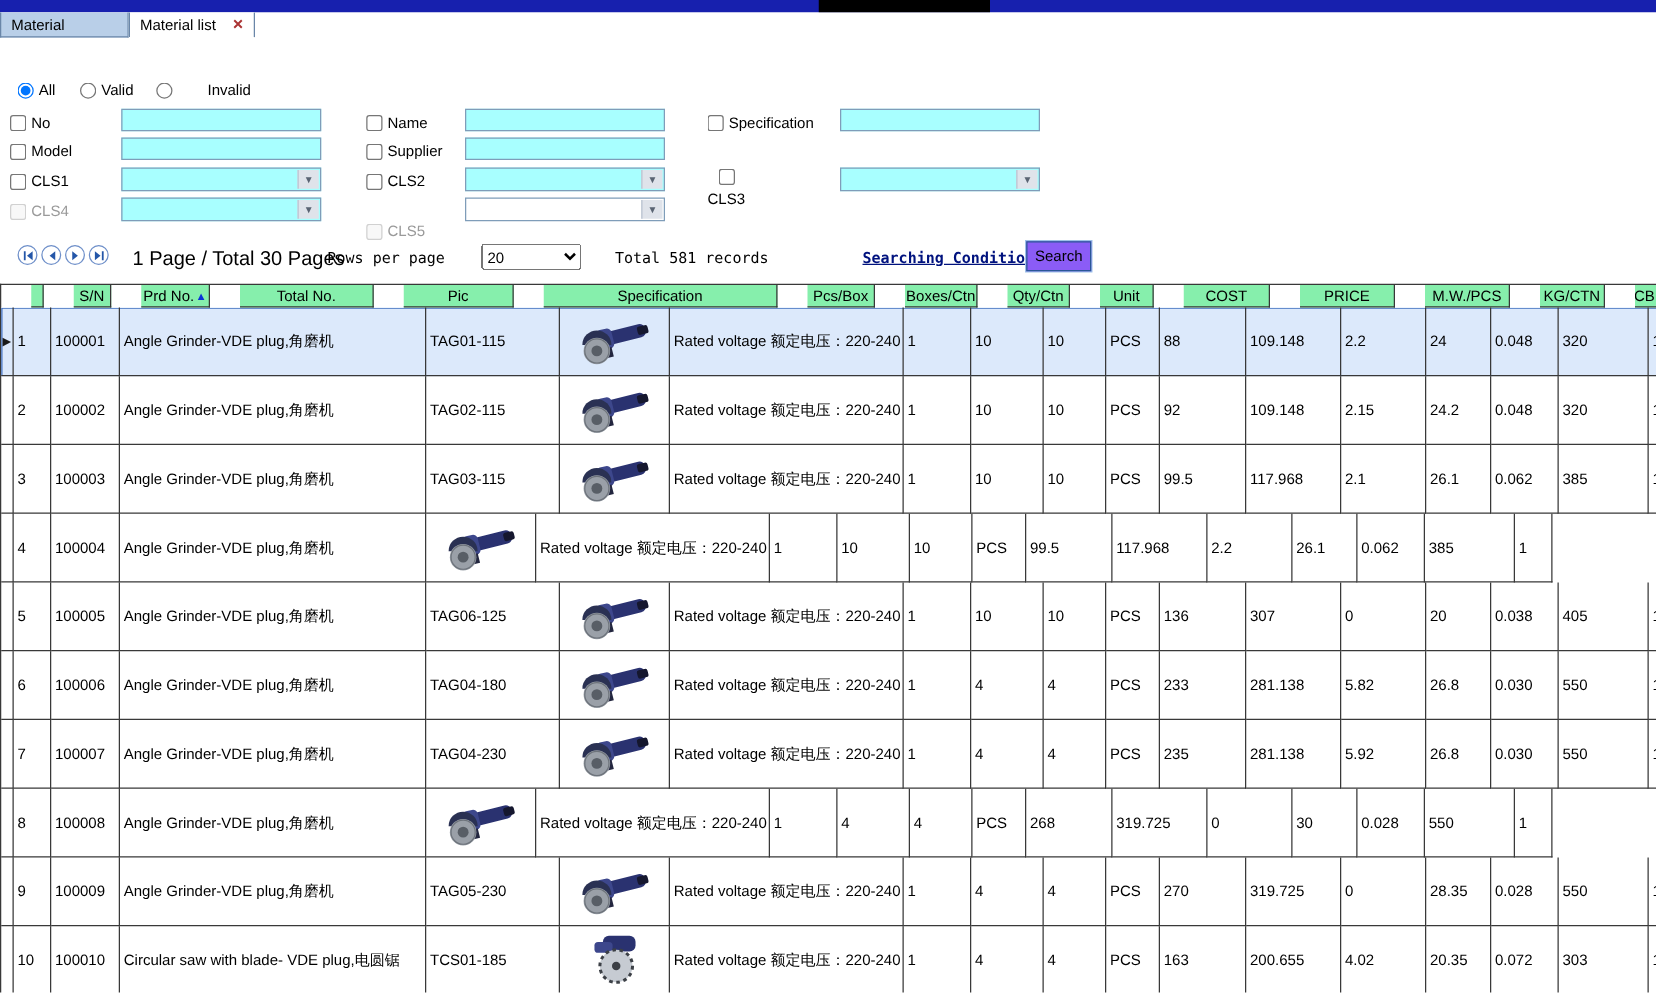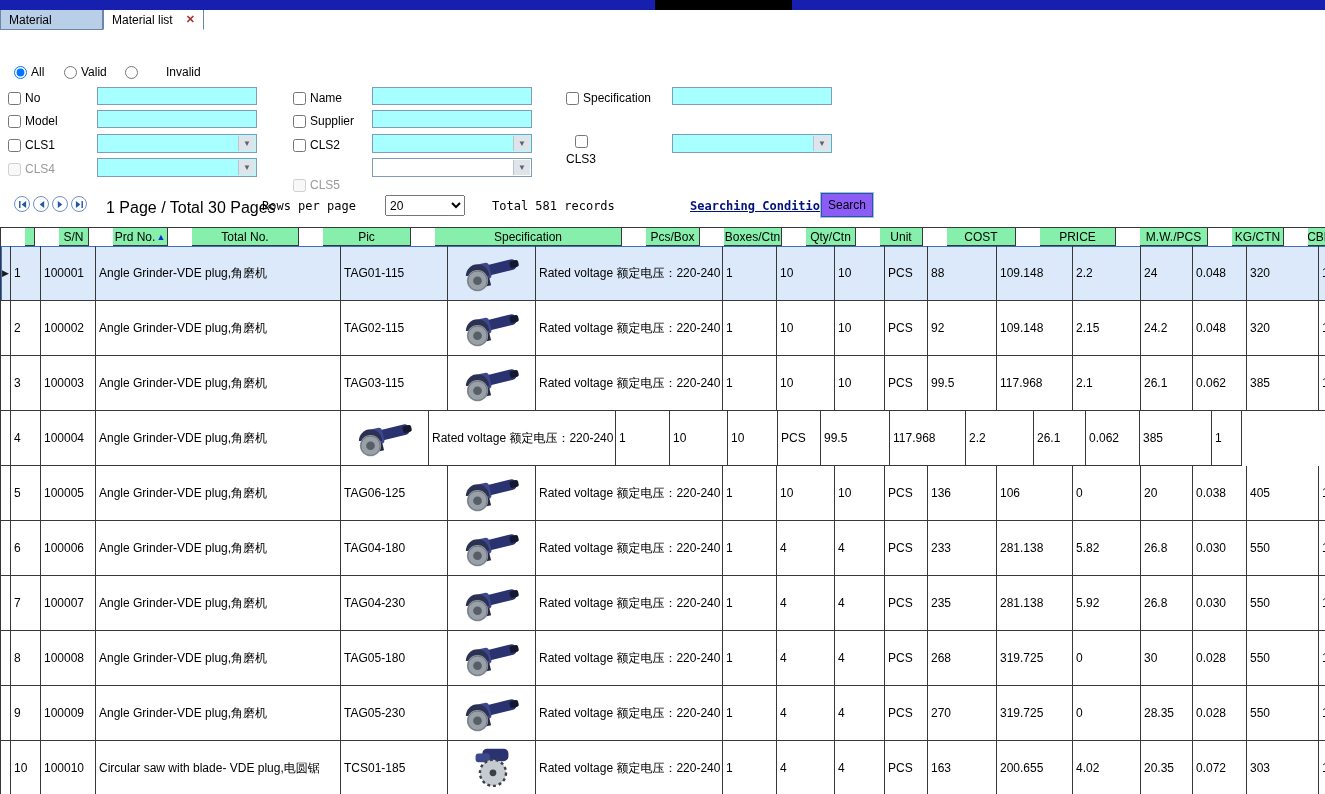--- a/index.html
+++ b/index.html
@@ -395,21 +395,21 @@
             <circle cx="15" cy="30" r="10" fill="none" stroke="#6d737b"></circle>
             <circle cx="15" cy="30" r="4.5" fill="#585e66"></circle>
           </svg>
         </div>
         <div class="tcell" style="width: 187px;">Rated voltage 额定电压：220-240</div>
         <div class="tcell" style="width: 54px;">1</div>
         <div class="tcell" style="width: 58px;">10</div>
         <div class="tcell" style="width: 50px;">10</div>
         <div class="tcell" style="width: 43px;">PCS</div>
         <div class="tcell" style="width: 69px;">136</div>
-        <div class="tcell" style="width: 76px;">106</div>
+        <div class="tcell" style="width: 76px;">307</div>
         <div class="tcell" style="width: 68px;">0</div>
         <div class="tcell" style="width: 52px;">20</div>
         <div class="tcell" style="width: 54px;">0.038</div>
         <div class="tcell" style="width: 72px;">405</div>
         <div class="tcell" style="width: 30px;">1</div>
       </div>
       <div class="trow">
         <div class="tcell selcell" style="width: 10px;"></div>
         <div class="tcell" style="width: 30px;">6</div>
         <div class="tcell" style="width: 55px;">100006</div>
@@ -473,21 +473,20 @@
         <div class="tcell" style="width: 52px;">26.8</div>
         <div class="tcell" style="width: 54px;">0.030</div>
         <div class="tcell" style="width: 72px;">550</div>
         <div class="tcell" style="width: 30px;">1</div>
       </div>
       <div class="trow">
         <div class="tcell selcell" style="width: 10px;"></div>
         <div class="tcell" style="width: 30px;">8</div>
         <div class="tcell" style="width: 55px;">100008</div>
         <div class="tcell" style="width: 245px;">Angle Grinder-VDE plug,角磨机</div>
-        <div class="tcell" style="width: 107px;">TAG05-180</div>
         <div class="tcell piccell" style="width: 88px;">
           <svg width="58" height="44" viewBox="0 0 60 44">
             <g transform="rotate(-14 30 22)">
               <rect x="24" y="13" width="33" height="11" rx="5" fill="#2a3270"></rect>
               <rect x="50" y="15" width="9" height="7" rx="2" fill="#15172e"></rect>
               <rect x="16" y="10" width="13" height="17" rx="4" fill="#3d478c"></rect>
               <rect x="19" y="26" width="7" height="8" fill="#23263f"></rect>
             </g>
             <path d="M3 25 A12 12 0 0 1 27 25 Z" fill="#2a3153"></path>
             <circle cx="15" cy="30" r="11" fill="#9aa0a8"></circle>

